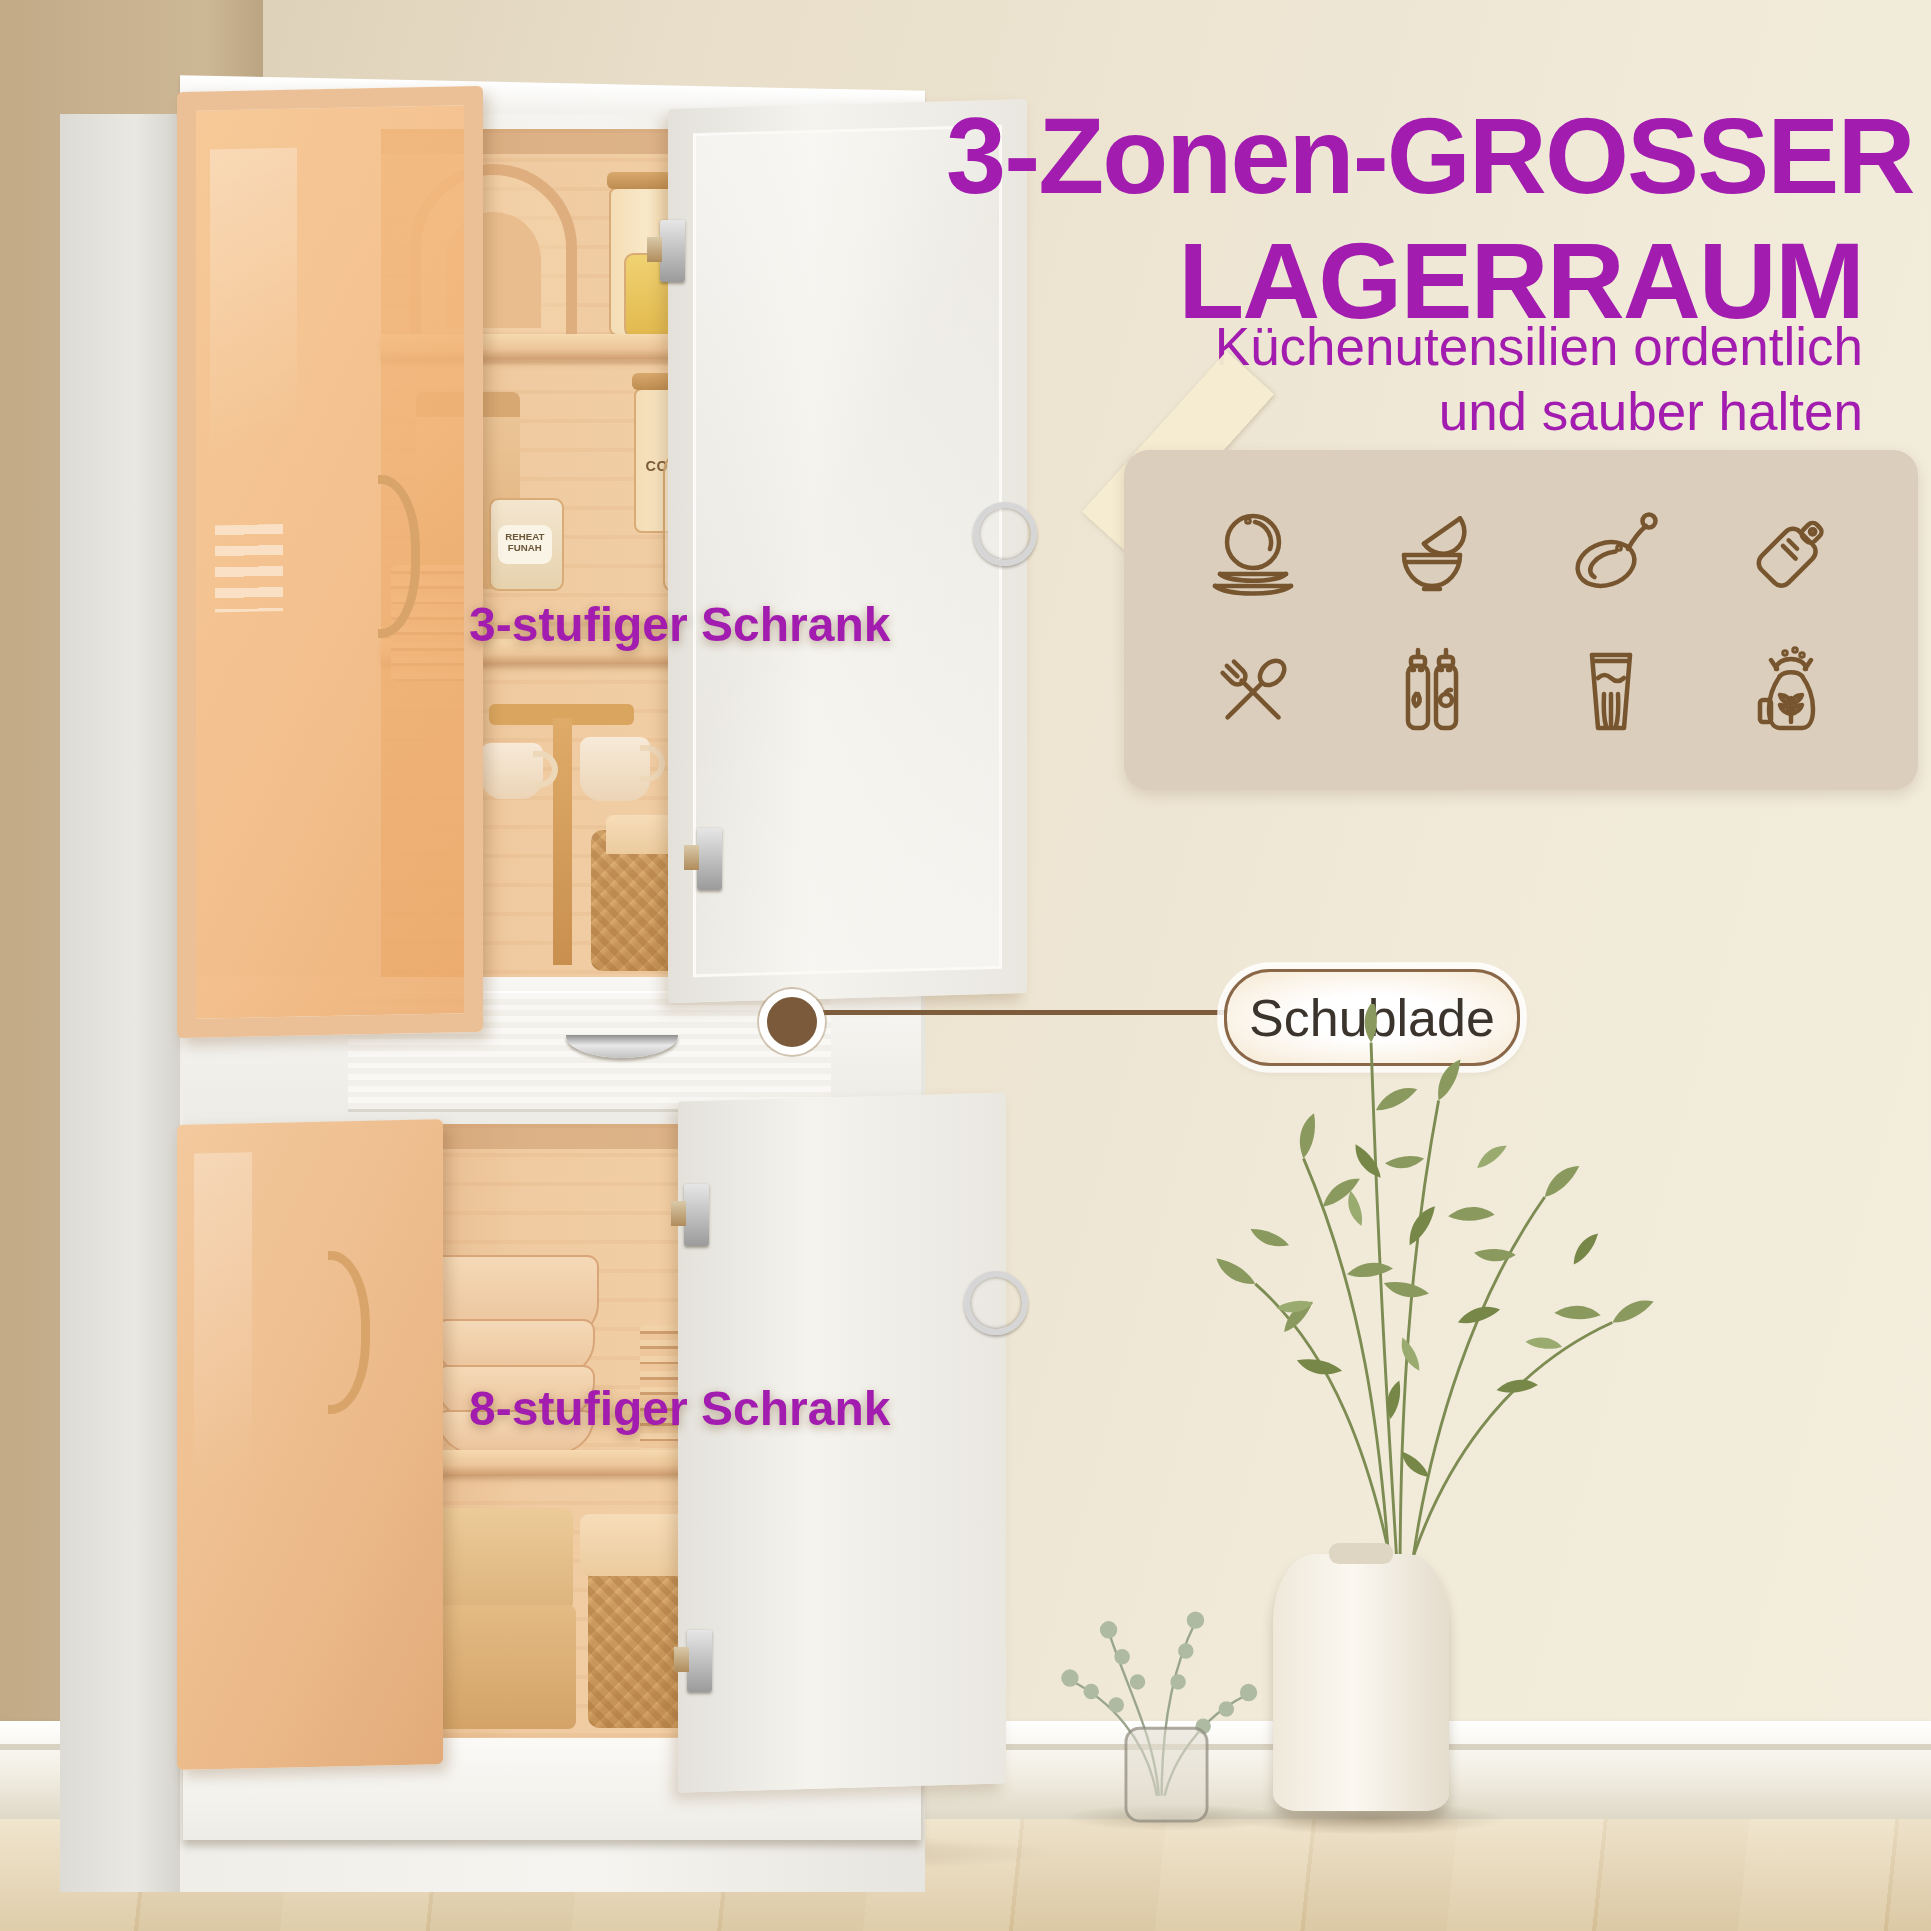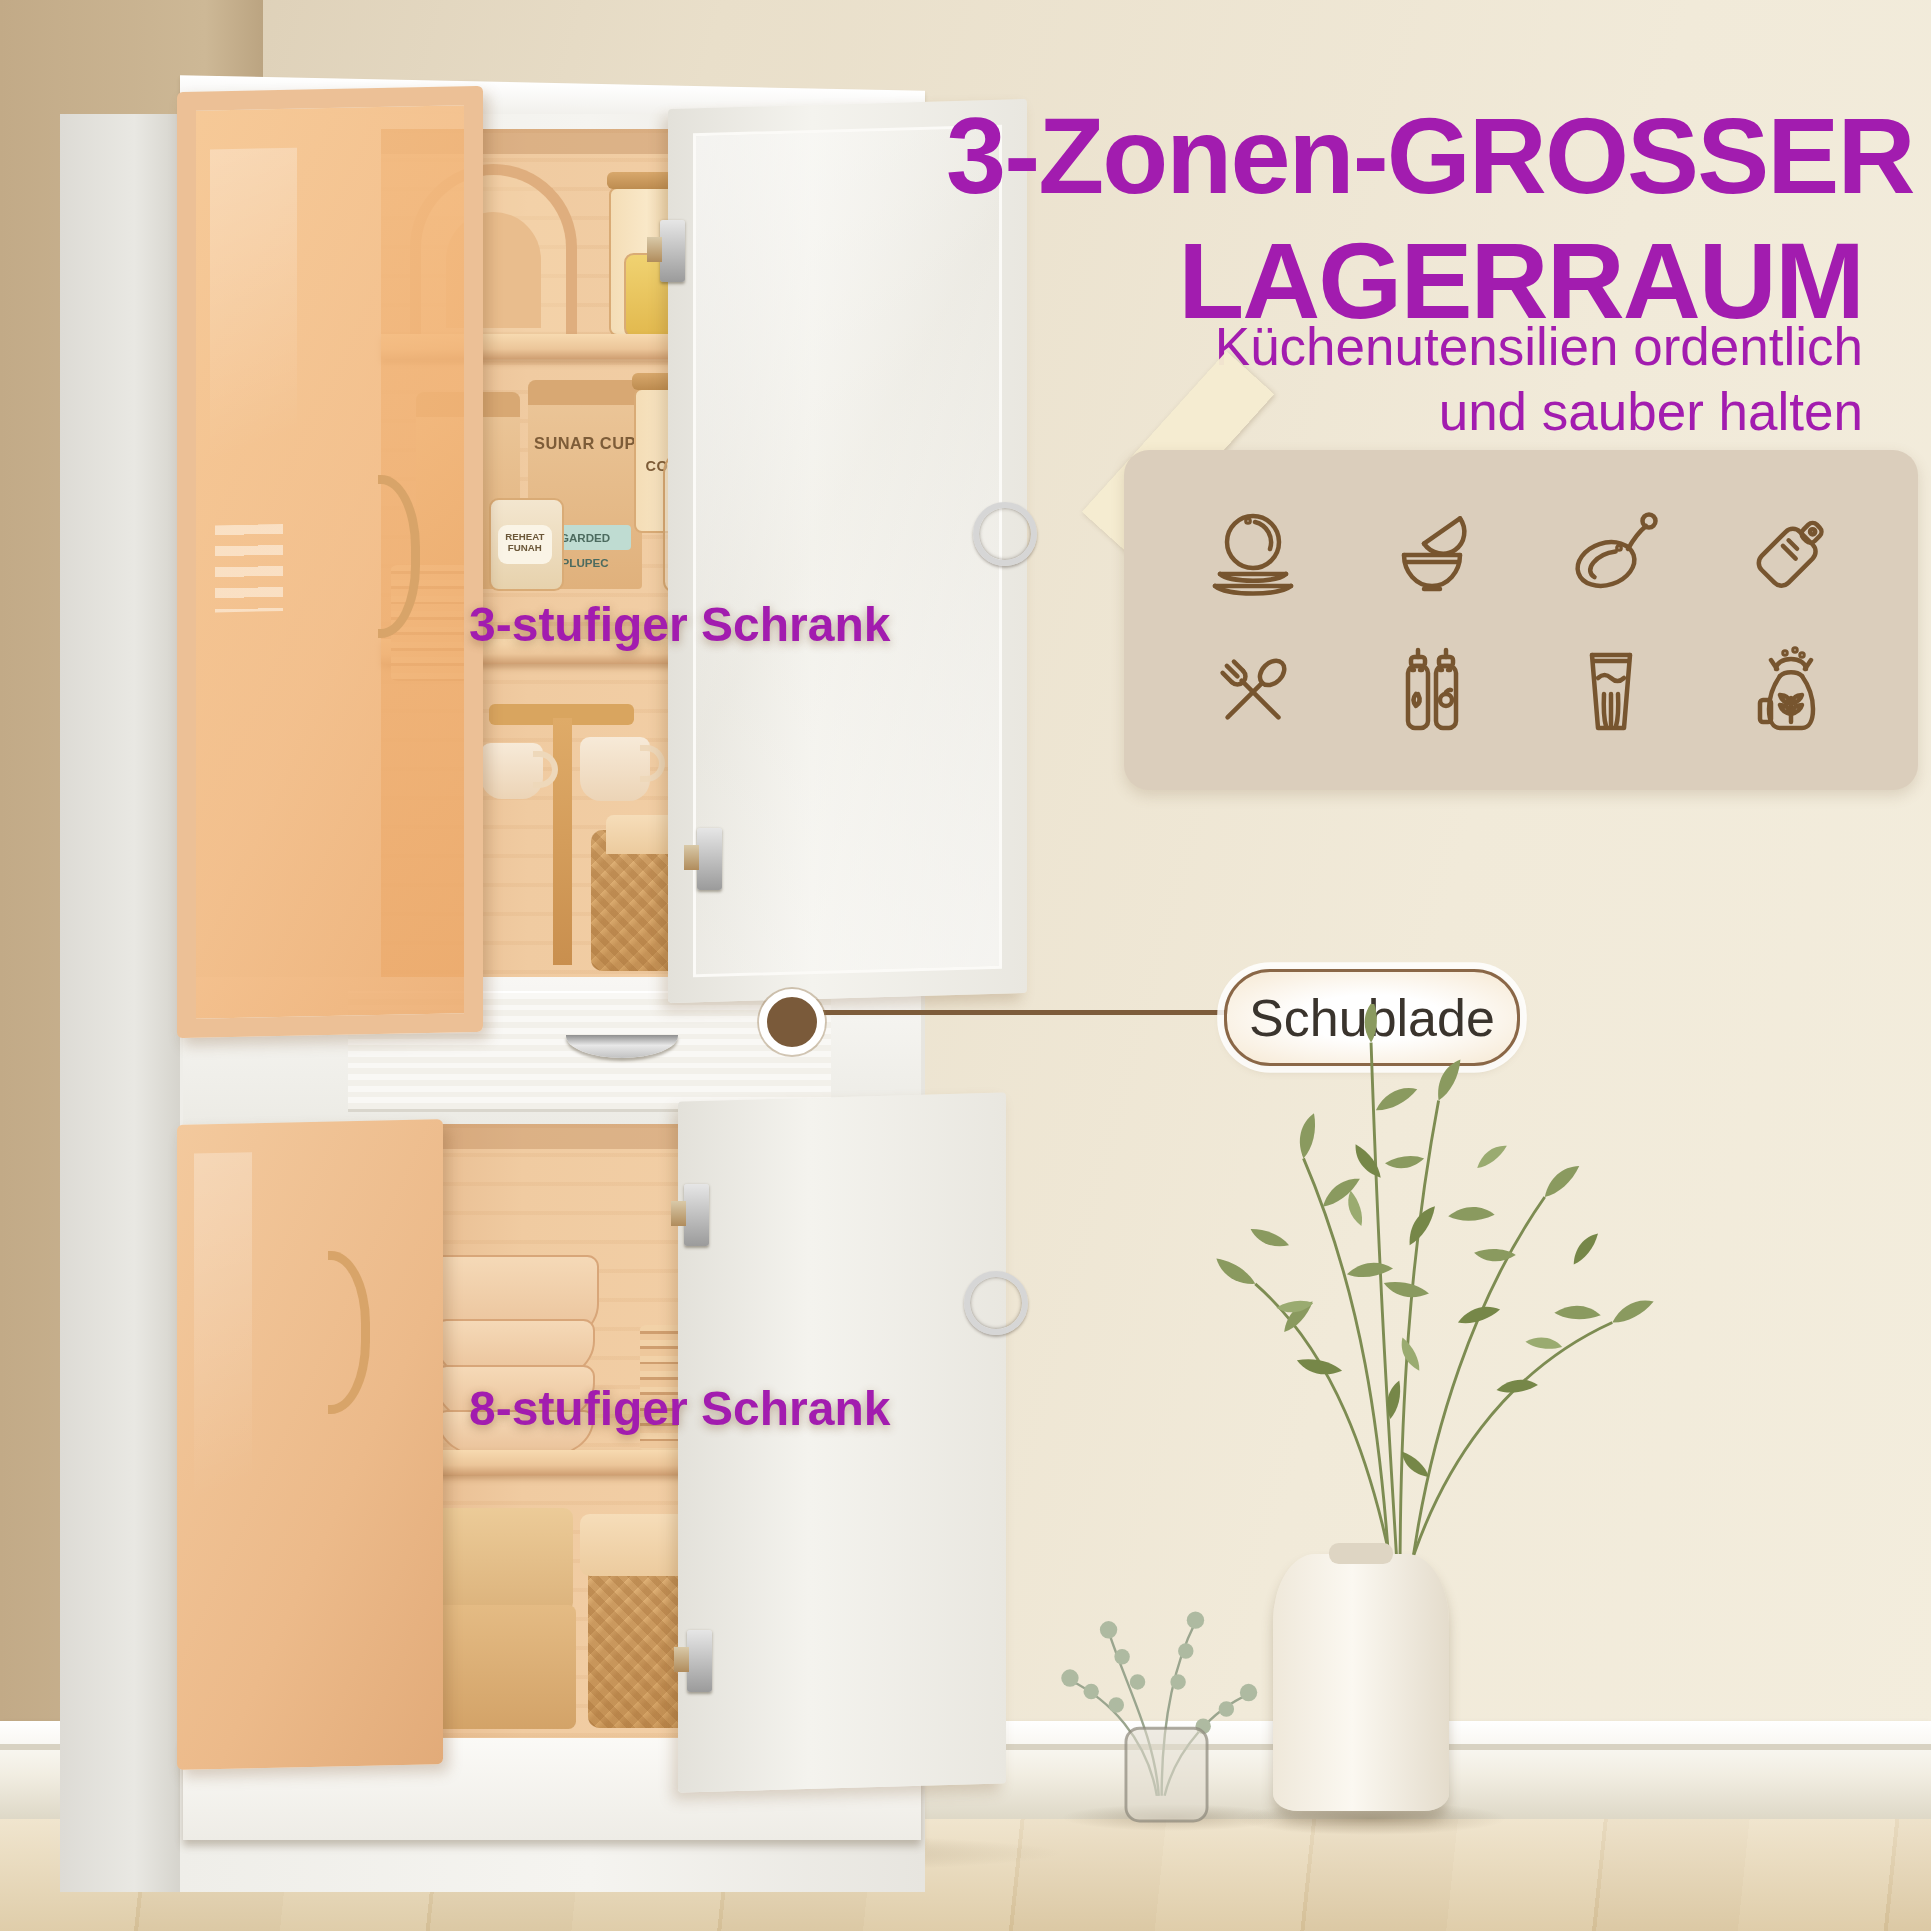--- a/index.html
+++ b/index.html
@@ -165,25 +165,20 @@
         <div class="lid"></div>
       </div>
     <div class="abs jar" style="left:243px;top:124px;width:70px;height:81px;background:linear-gradient(#f0d271,#e2b94e);"></div>
     <div class="abs jar" style="left:321px;top:122px;width:70px;height:83px;background:linear-gradient(#c59a63,#aa7f4b);"></div>
     <div class="abs jar" style="left:398px;top:126px;width:68px;height:79px;background:linear-gradient(#e3bd6e,#cda345);"></div>
     <div class="abs shelf" style="top:205px;"></div>
 
     <div class="abs bag" style="left:35px;top:263px;width:104px;height:197px;">
         <div class="fold"></div>
       </div>
-    <div class="abs bag" style="left:147px;top:251px;width:114px;height:209px;">
-      <div class="fold"></div>
-      <div class="abs tinytext" style="left:0;top:54px;width:100%;font-size:16.4px;">SUNAR CUP</div>
-      <div class="abs" style="left:11.6px;top:145px;width:91px;height:25px;background:#bfdcd2;border-radius:3.9px;color:#4c6b5f;font-size:11.6px;font-weight:700;text-align:center;line-height:25px;">GARDED PLUPEC</div>
-    </div>
     <div class="abs canister" style="left:253px;top:259px;width:81px;height:141px;">
         <div class="lid"></div>
       <div class="abs tinytext" style="left:0;top:68px;width:100%;font-size:14.5px;">CORNMI</div>
       </div>
     <div class="abs canister" style="left:340px;top:255px;width:81px;height:145px;">
         <div class="lid"></div>
       <div class="abs tinytext" style="left:0;top:70px;width:100%;font-size:14.5px;">HOLE</div>
       </div>
     <div class="abs canister" style="left:421px;top:259px;width:64px;height:141px;">
         <div class="lid"></div>

